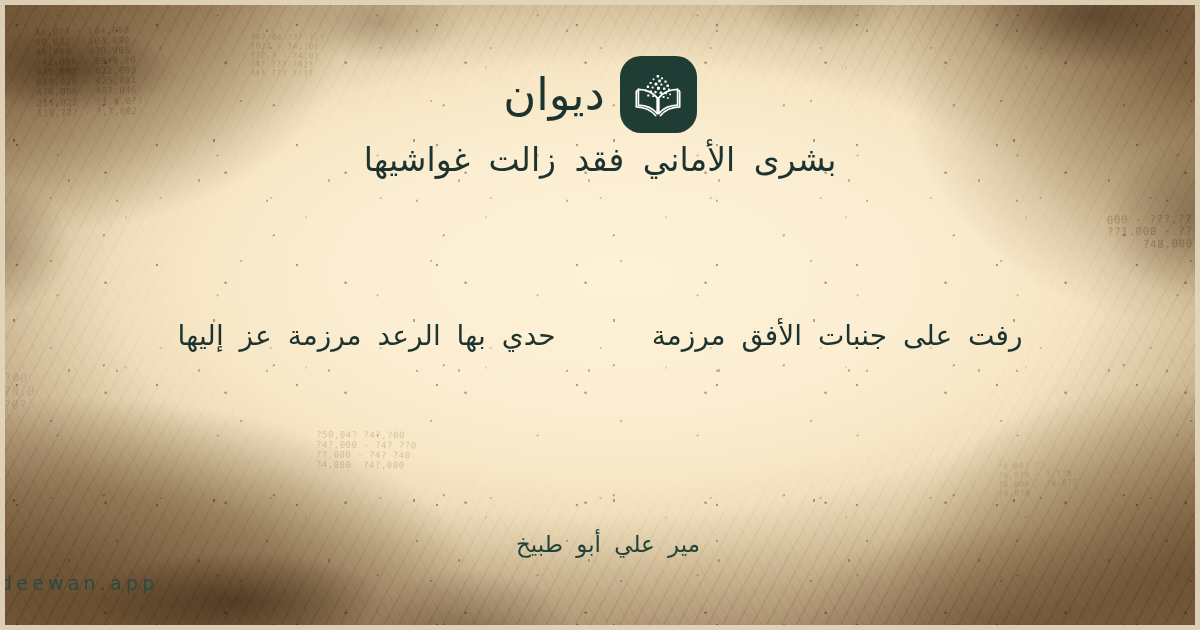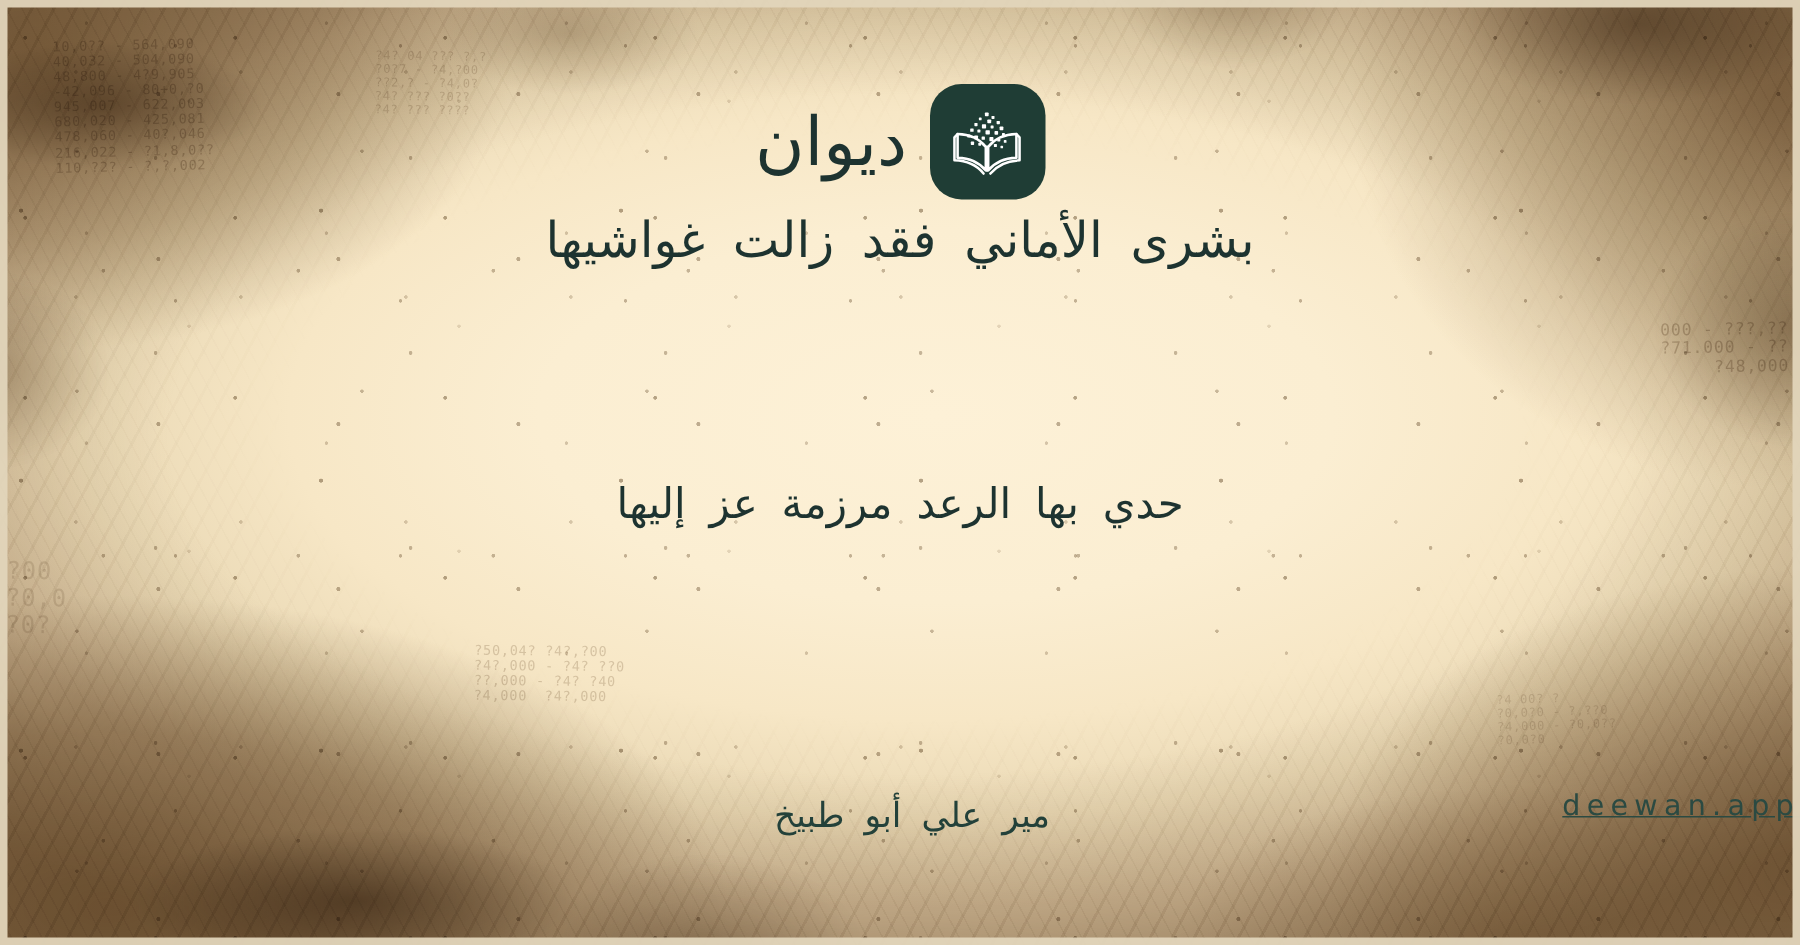--- a/index.html
+++ b/index.html
@@ -103,21 +103,21 @@
     line-height:1.12;
     mix-blend-mode:multiply;
     letter-spacing:.5px;
     user-select:none;
   }
   .ledger-tl{left:36px;top:26px;font-size:9px;transform:rotate(-1.4deg);}
   .ledger-tm{left:250px;top:34px;font-size:8px;transform:rotate(.8deg);opacity:.72;}
   .ledger-r {right:8px;top:214px;font-size:11px;transform:rotate(-1deg);text-align:right;}
   .ledger-bl{left:316px;top:430px;font-size:9px;transform:rotate(.6deg);opacity:.78;}
   .ledger-br{right:122px;top:462px;font-size:8px;transform:rotate(-2deg);opacity:.62;}
-  .ledger-l {left:4px;top:372px;font-size:16px;transform:rotate(1deg);opacity:.55;}
+  .ledger-l {left:4px;top:372px;font-size:12px;transform:rotate(1deg);opacity:.55;}
 
   
   .content{position:absolute;inset:0;z-index:30;}
 
   
   .brand{
     position:absolute;top:56px;left:0;right:0;
     display:flex;align-items:center;justify-content:center;gap:15px;
     direction:rtl;
   }
@@ -157,24 +157,24 @@
   }
 
   
   .author{
     position:absolute;top:528px;left:0;right:0;
     text-align:center;direction:rtl;
     font-size:23px;line-height:1.4;color:#23413a;
     word-spacing:6px;white-space:nowrap;padding-left:16px;
   }
   .site{
-    position:absolute;top:524px;left:0;right:0;
-    text-align:right;direction:ltr;
+    position:absolute;top:570px;left:0;right:0;
+    text-align:left;direction:ltr;
     font-size:19px;line-height:1.4;color:#2b4a42;
-    letter-spacing:4.2px;white-space:nowrap;text-decoration:underline;
+    letter-spacing:4.2px;white-space:nowrap;
   }
 </style>
 </head>
 <body>
 
 <div class="card">
 
   <div class="paper-base"></div>
   <div class="stain-vignette"></div>
   <div class="grunge-a"></div>
@@ -256,20 +256,21 @@
             </g>
           </svg>
         </span>
       </div>
       <div class="brand-name">ديوان</div>
     </div>
 
     <div class="verse-top">بشرى الأماني فقد زالت غواشيها</div>
 
     <div class="couplet">
+      <div class="hemistich">رفت على جنبات الأفق مرزمة</div>
       <div class="hemistich">حدي بها الرعد مرزمة عز إليها</div>
     </div>
 
     <div class="author">مير علي أبو طبيخ</div>
     <div class="site">deewan.app</div>
 
   </div>
 
   <div class="frame-edge"></div>
 </div>

